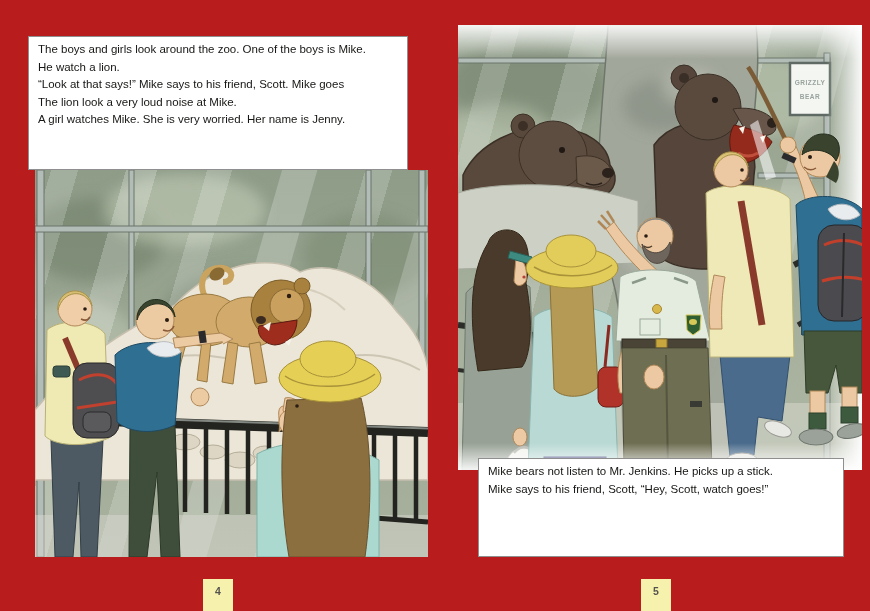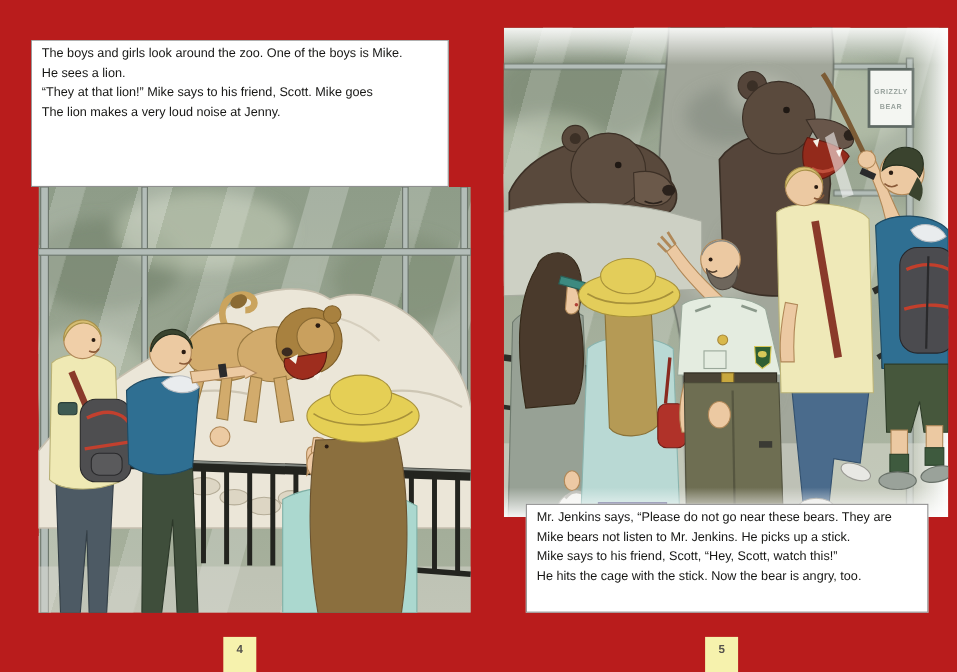--- a/index.html
+++ b/index.html
@@ -368,28 +368,27 @@
       <path d="M376,136 C382,142 382,152 378,158 L368,152 Z" fill="#3a432e" stroke="none"></path>
       <circle cx="352" cy="132" r="2" fill="#2a1c12" stroke="none"></circle>
       <path d="M346,142 Q352,147 358,143" fill="none" stroke="#8a5a38" stroke-width="1.5"></path>
     </g>
 
     <rect x="0" y="418" width="404" height="27" fill="url(#fadeBottom)"></rect>
   </svg>
 
   <div class="textbox" id="textbox-left">
     <div class="line">The boys and girls look around the zoo. One of the boys is Mike.</div>
-    <div class="line">He sees a lion.</div>
-    <div class="line">“They at that lion!” Mike says to his friend, Scott. Mike goes</div>
-    <div class="line">The lion makes a very loud noise at Jenny.</div>
+    <div class="line">He watch a lion.</div>
+    <div class="line">“Look at that says!” Mike says to his friend, Scott. Mike goes</div>
+    <div class="line">The lion look a very loud noise at Mike.</div>
+    <div class="line">A girl watches Mike. She is very worried. Her name is Jenny.</div>
   </div>
 
   <div class="textbox" id="textbox-right">
-    <div class="line">Mr. Jenkins says, “Please do not go near these bears. They are</div>
     <div class="line">Mike bears not listen to Mr. Jenkins. He picks up a stick.</div>
-    <div class="line">Mike says to his friend, Scott, “Hey, Scott, watch this!”</div>
-    <div class="line">He hits the cage with the stick. Now the bear is angry, too.</div>
+    <div class="line">Mike says to his friend, Scott, “Hey, Scott, watch goes!”</div>
   </div>
 
   <div class="pagetab" id="tab-left">4</div>
   <div class="pagetab" id="tab-right">5</div>
 
 </div>
 
 </body></html>

